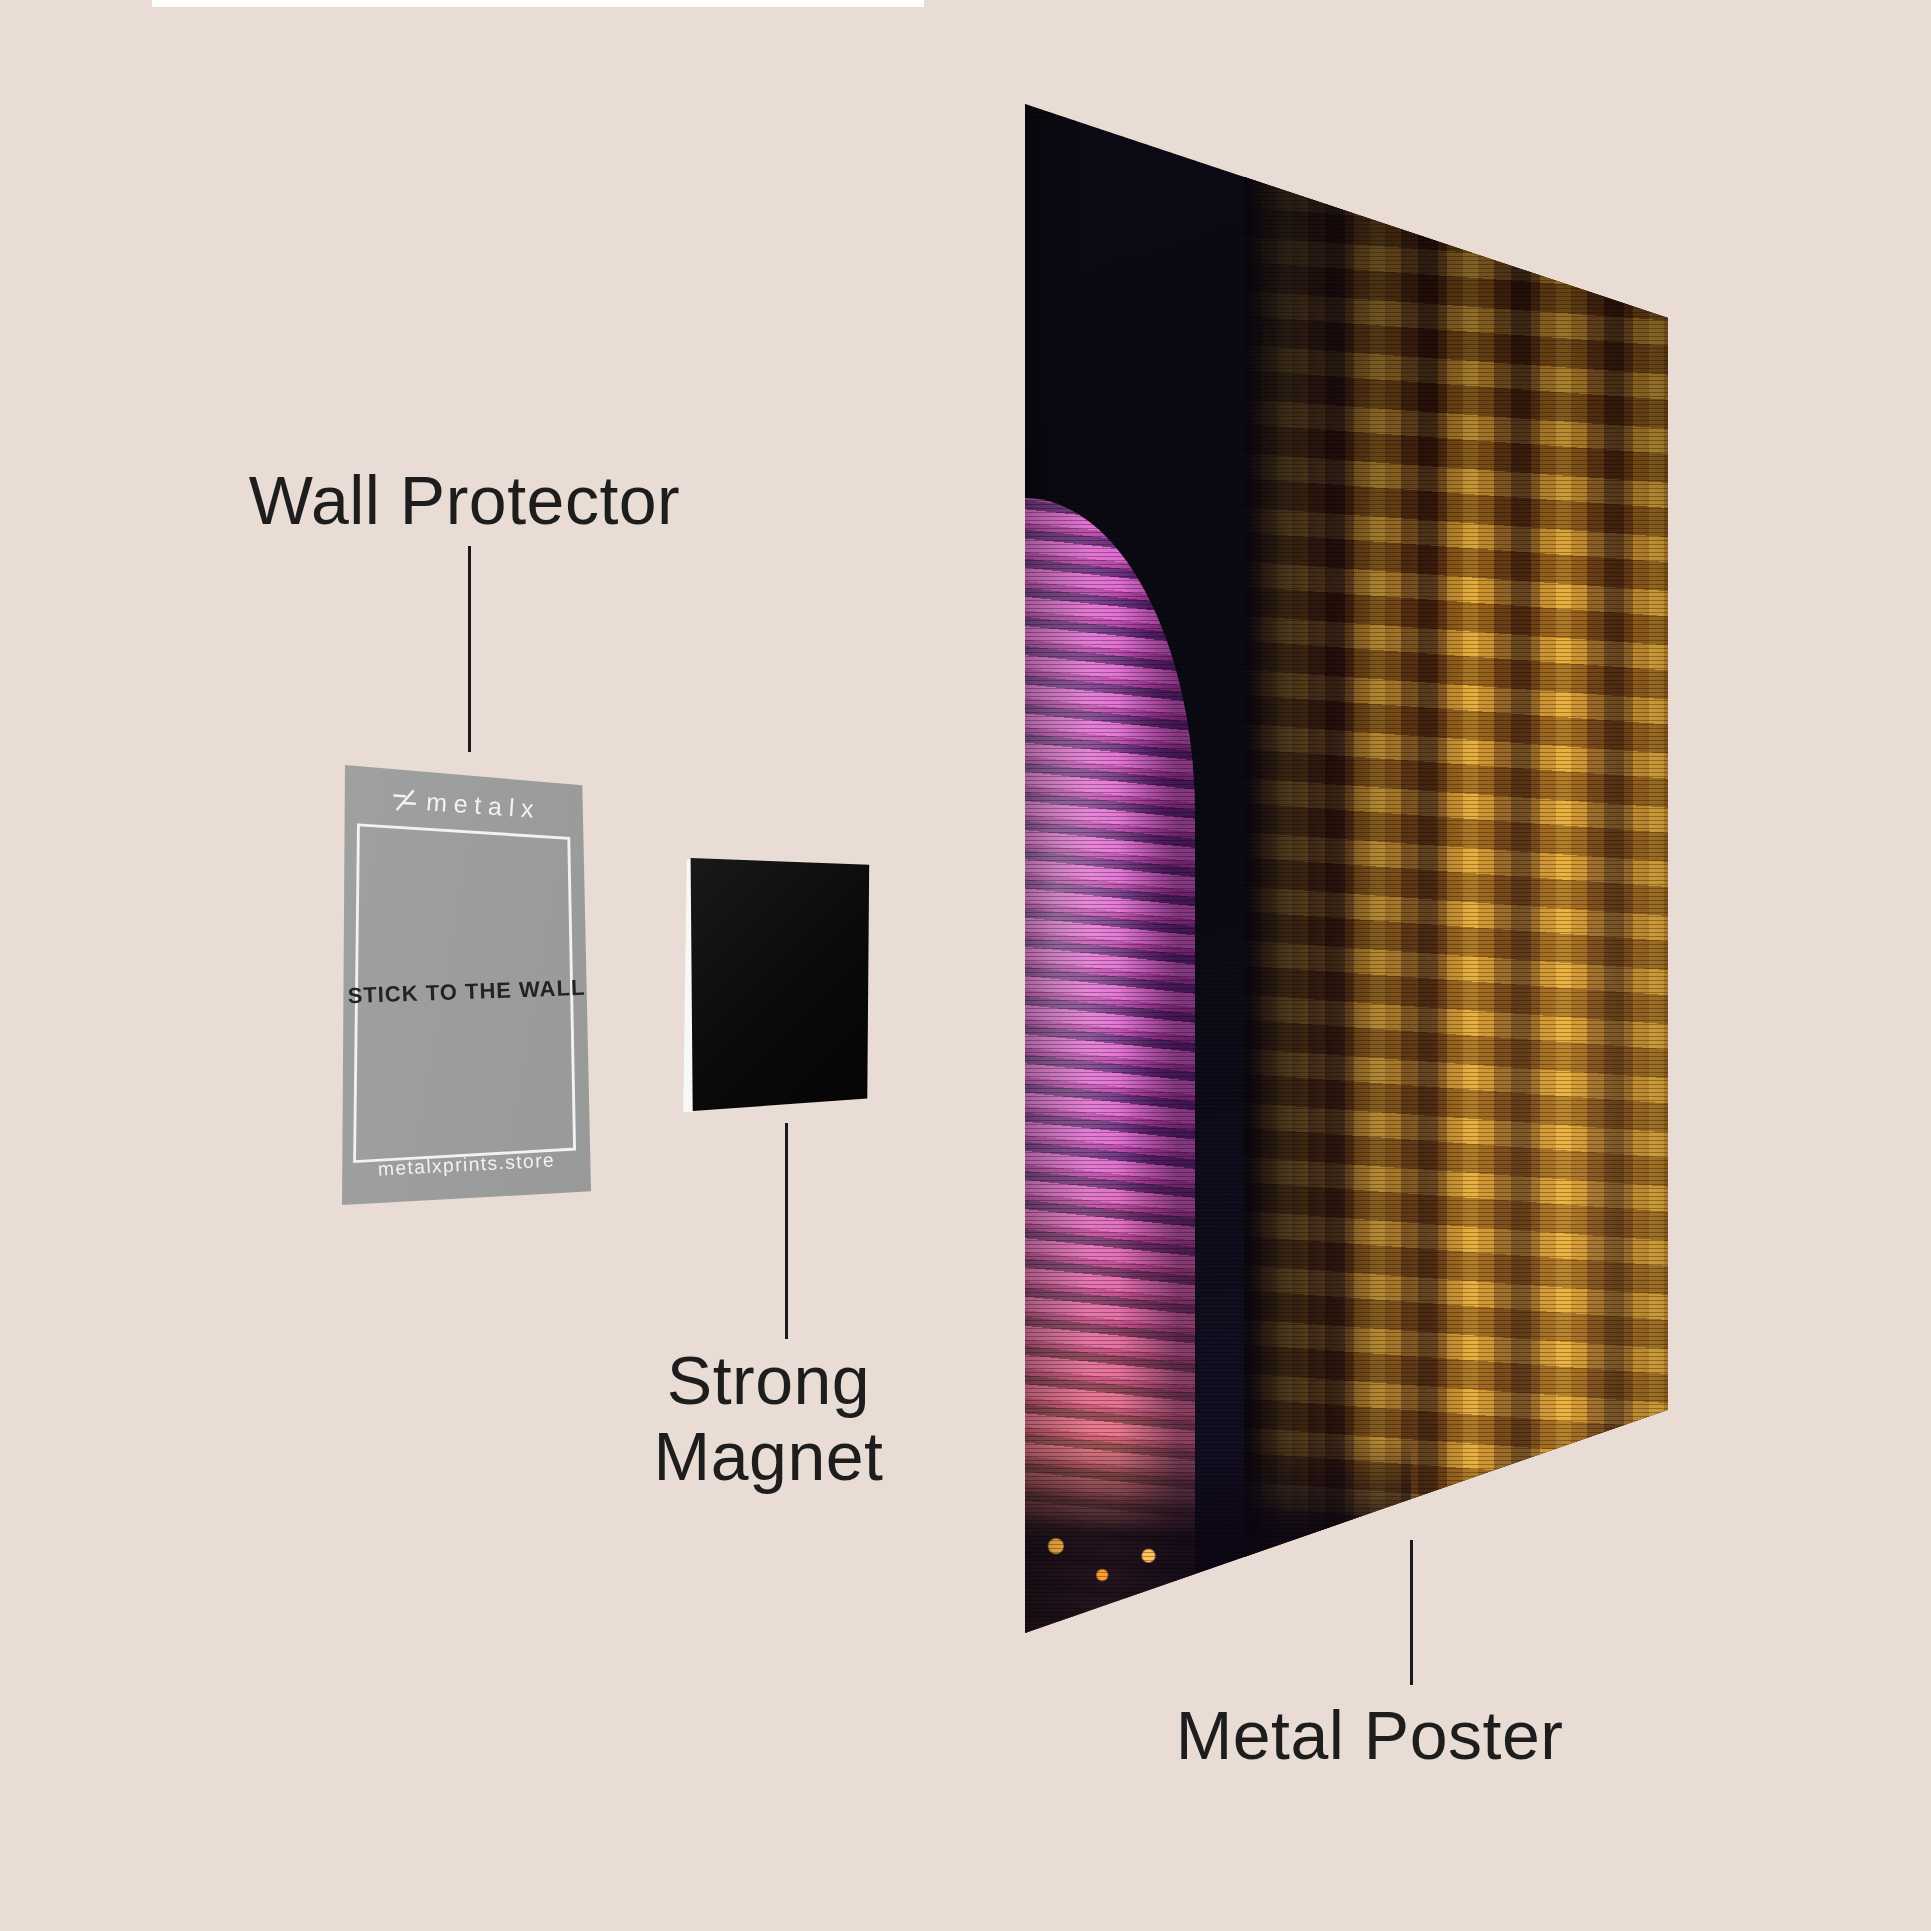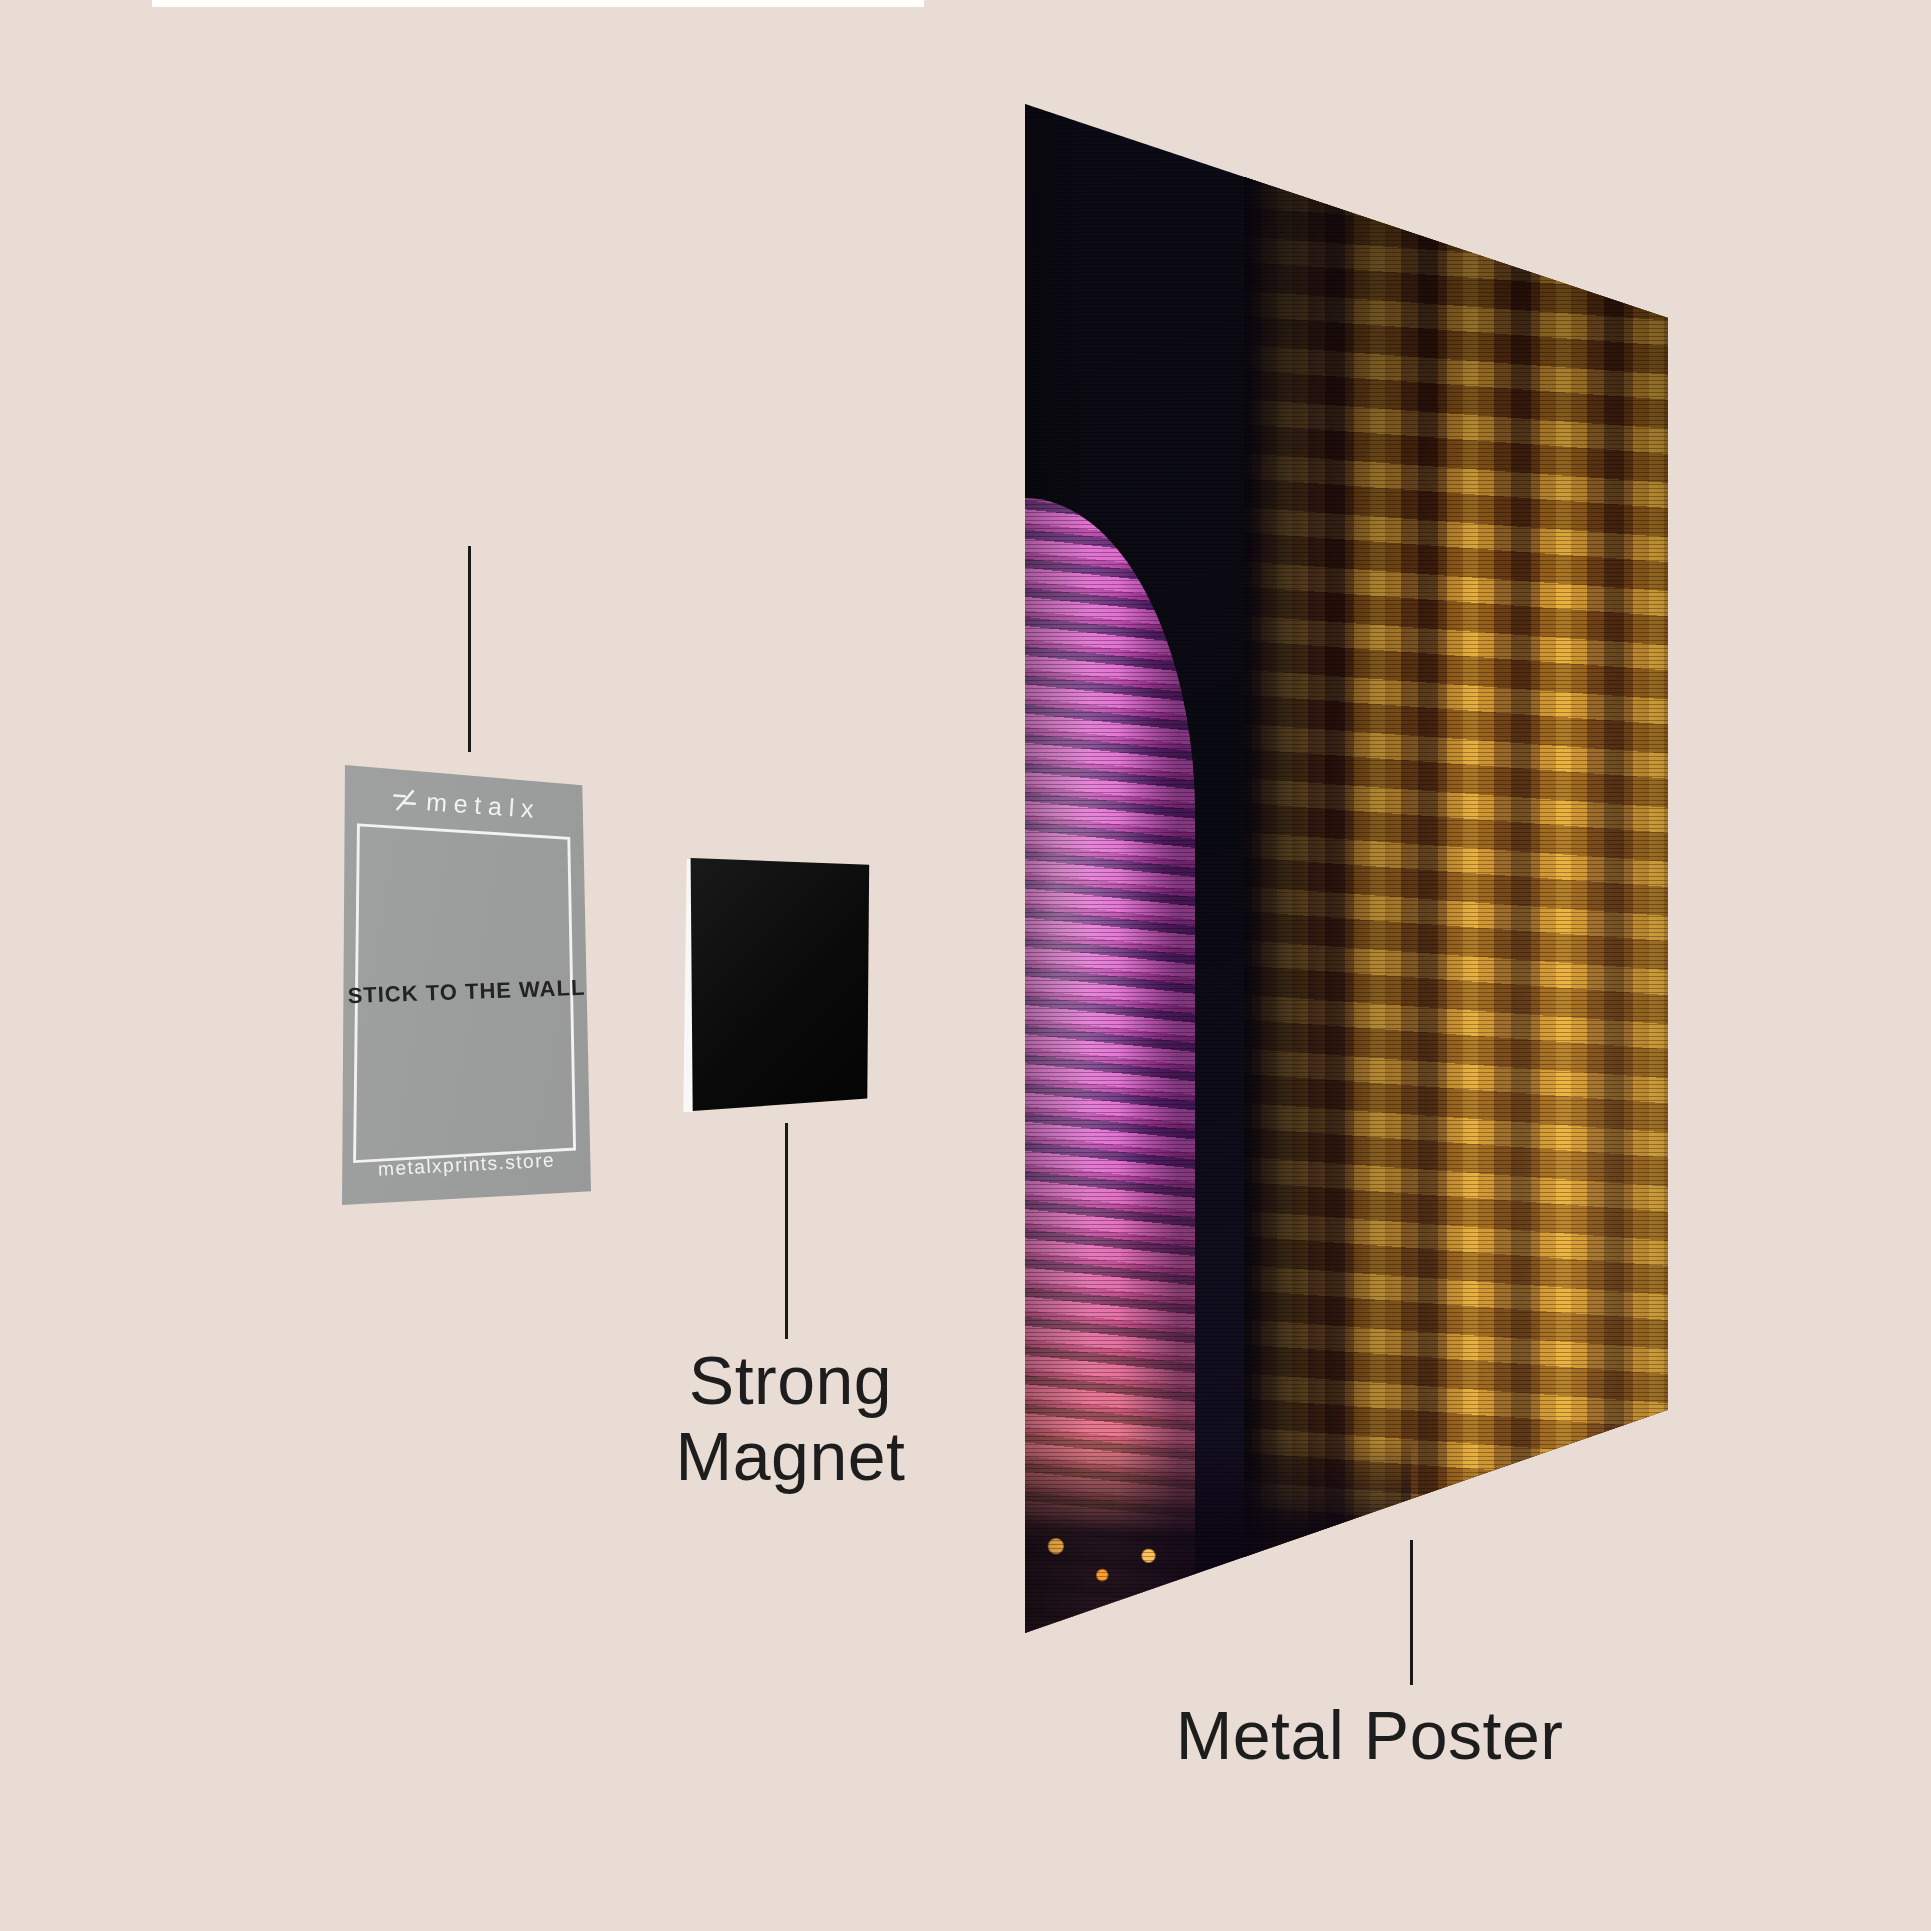--- a/index.html
+++ b/index.html
@@ -6,21 +6,21 @@
   .canvas{position:relative;width:1931px;height:1931px;background:#e9dcd4;overflow:hidden;
           font-family:"Liberation Sans",sans-serif;color:#1d1d1d;}
 
   
   .topbar{position:absolute;left:152px;top:0;width:772px;height:6.8px;background:#ffffff;opacity:.95;}
 
   
   .label{position:absolute;font-size:68px;font-weight:400;letter-spacing:0.5px;
          text-align:center;color:#1d1d1d;line-height:1.12;}
   .label-wall{left:175px;top:462px;width:579px;}
-  .label-magnet{left:549px;top:1342px;width:319px;margin-left:82px;}
+  .label-magnet{left:527px;top:1342px;width:319px;margin-left:82px;}
   .label-poster{left:1080px;top:1697px;width:579px;}
 
   
   .leader{position:absolute;width:2.9px;background:#1a1a1a;}
   .leader-wall{left:468px;top:546px;height:206px;}
   .leader-magnet{left:785px;top:1123px;height:216px;}
   .leader-poster{left:1410px;top:1540px;height:145px;}
 
   
   .card{position:absolute;left:342px;top:765px;width:249px;height:440px;
@@ -81,20 +81,21 @@
             linear-gradient(90deg,rgba(0,0,0,.28),rgba(0,0,0,0) 10%,rgba(0,0,0,0) 90%,rgba(0,0,0,.18)),
             repeating-linear-gradient(180deg,rgba(0,0,0,.30) 0 1.5px,rgba(0,0,0,0) 1.5px 4px);}
 </style>
 </head>
 <body>
 
 <div class="canvas">
 
   <div class="topbar"></div>
 
+  <div class="label label-wall">Wall Protector</div>
   <div class="leader leader-wall"></div>
 
   <div class="card">
     <div class="card-logo">
       <svg class="mark" viewBox="0 0 26 24" fill="none" stroke="#f2f2f0" stroke-width="2.6" stroke-linecap="round">
         <line x1="2" y1="8" x2="13" y2="8"></line>
         <line x1="21" y1="2" x2="6" y2="22"></line>
         <line x1="12" y1="15" x2="24" y2="15"></line>
       </svg>
       <span class="brand">metalx</span>

